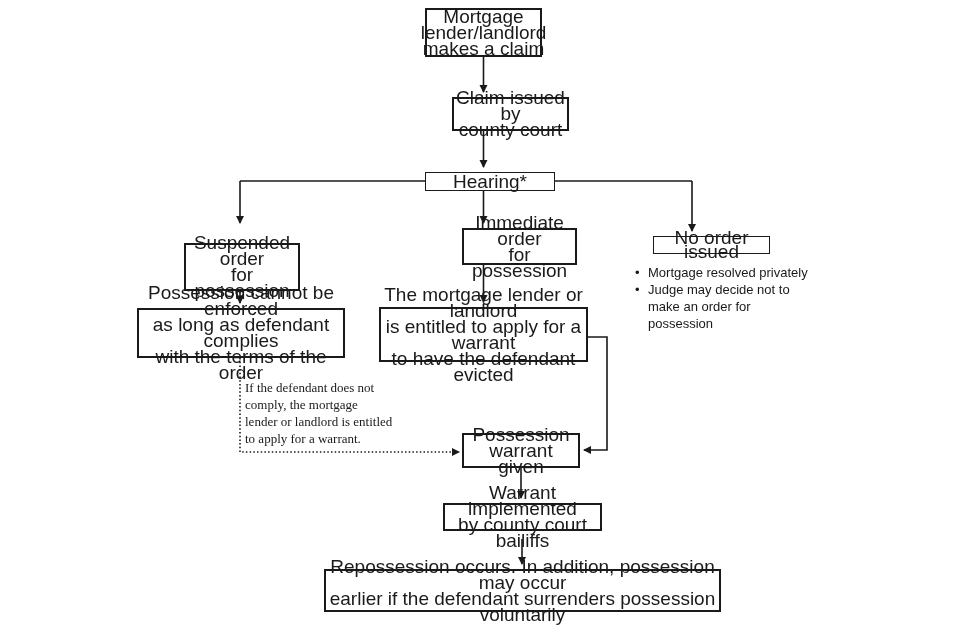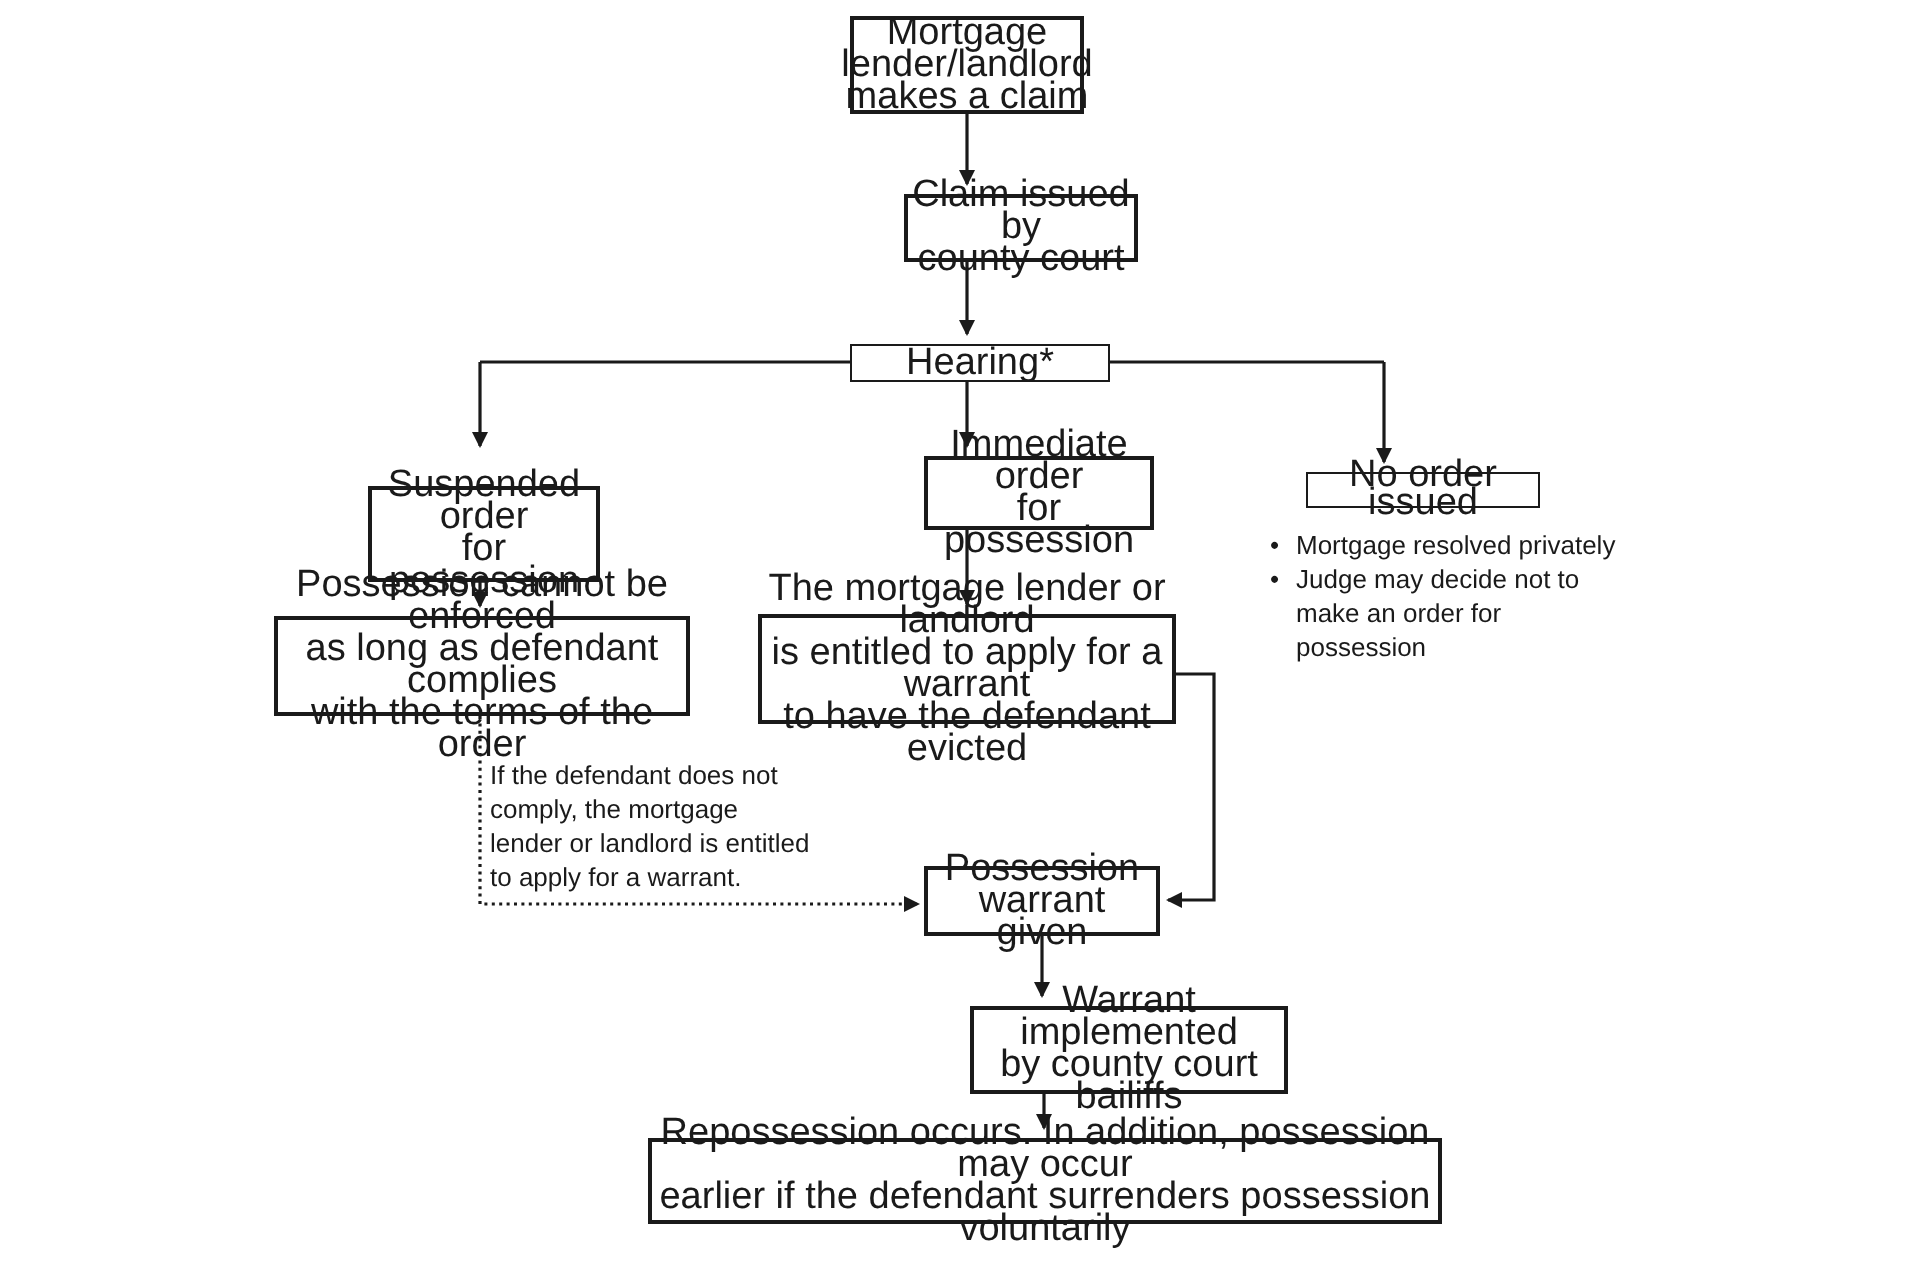--- a/index.html
+++ b/index.html
@@ -33,20 +33,21 @@
     z-index: 1;
   }
   .node.thin { border-width: 1.5px; line-height: 14px; }
   .freetext {
     position: absolute;
     font-size: 13px;
     line-height: 17px;
     white-space: pre-line;
     text-align: left;
     z-index: 1;
+    font-family: Liberation Serif, serif;
   }
   .bullets {
     position: absolute;
     font-size: 13px;
     line-height: 17px;
     z-index: 1;
   }
   .bullet-item { display: flex; }
   .bullet-item .dot { width: 13px; flex: 0 0 13px; }
   .bullet-item .btxt { white-space: pre-line; }
@@ -123,20 +124,20 @@
 to have the defendant evicted</div>
 
   <div class="freetext" style="left:245px; top:379px; width:175px;">If the defendant does not
 comply, the mortgage
 lender or landlord is entitled
 to apply for a warrant.</div>
 
   <div class="node" style="left:462px; top:433px; width:118px; height:35px;">Possession
 warrant given</div>
 
-  <div class="node" style="left:443px; top:503px; width:159px; height:44px;margin-left:42px;">Warrant implemented
+  <div class="node" style="left:443px; top:503px; width:159px; height:28px;">Warrant implemented
 by county court bailiffs</div>
 
   <div class="node" style="left:324px; top:569px; width:397px; height:43px;">Repossession occurs. In addition, possession may occur
 earlier if the defendant surrenders possession voluntarily</div>
 
 
 </div>
 
 </body></html>

